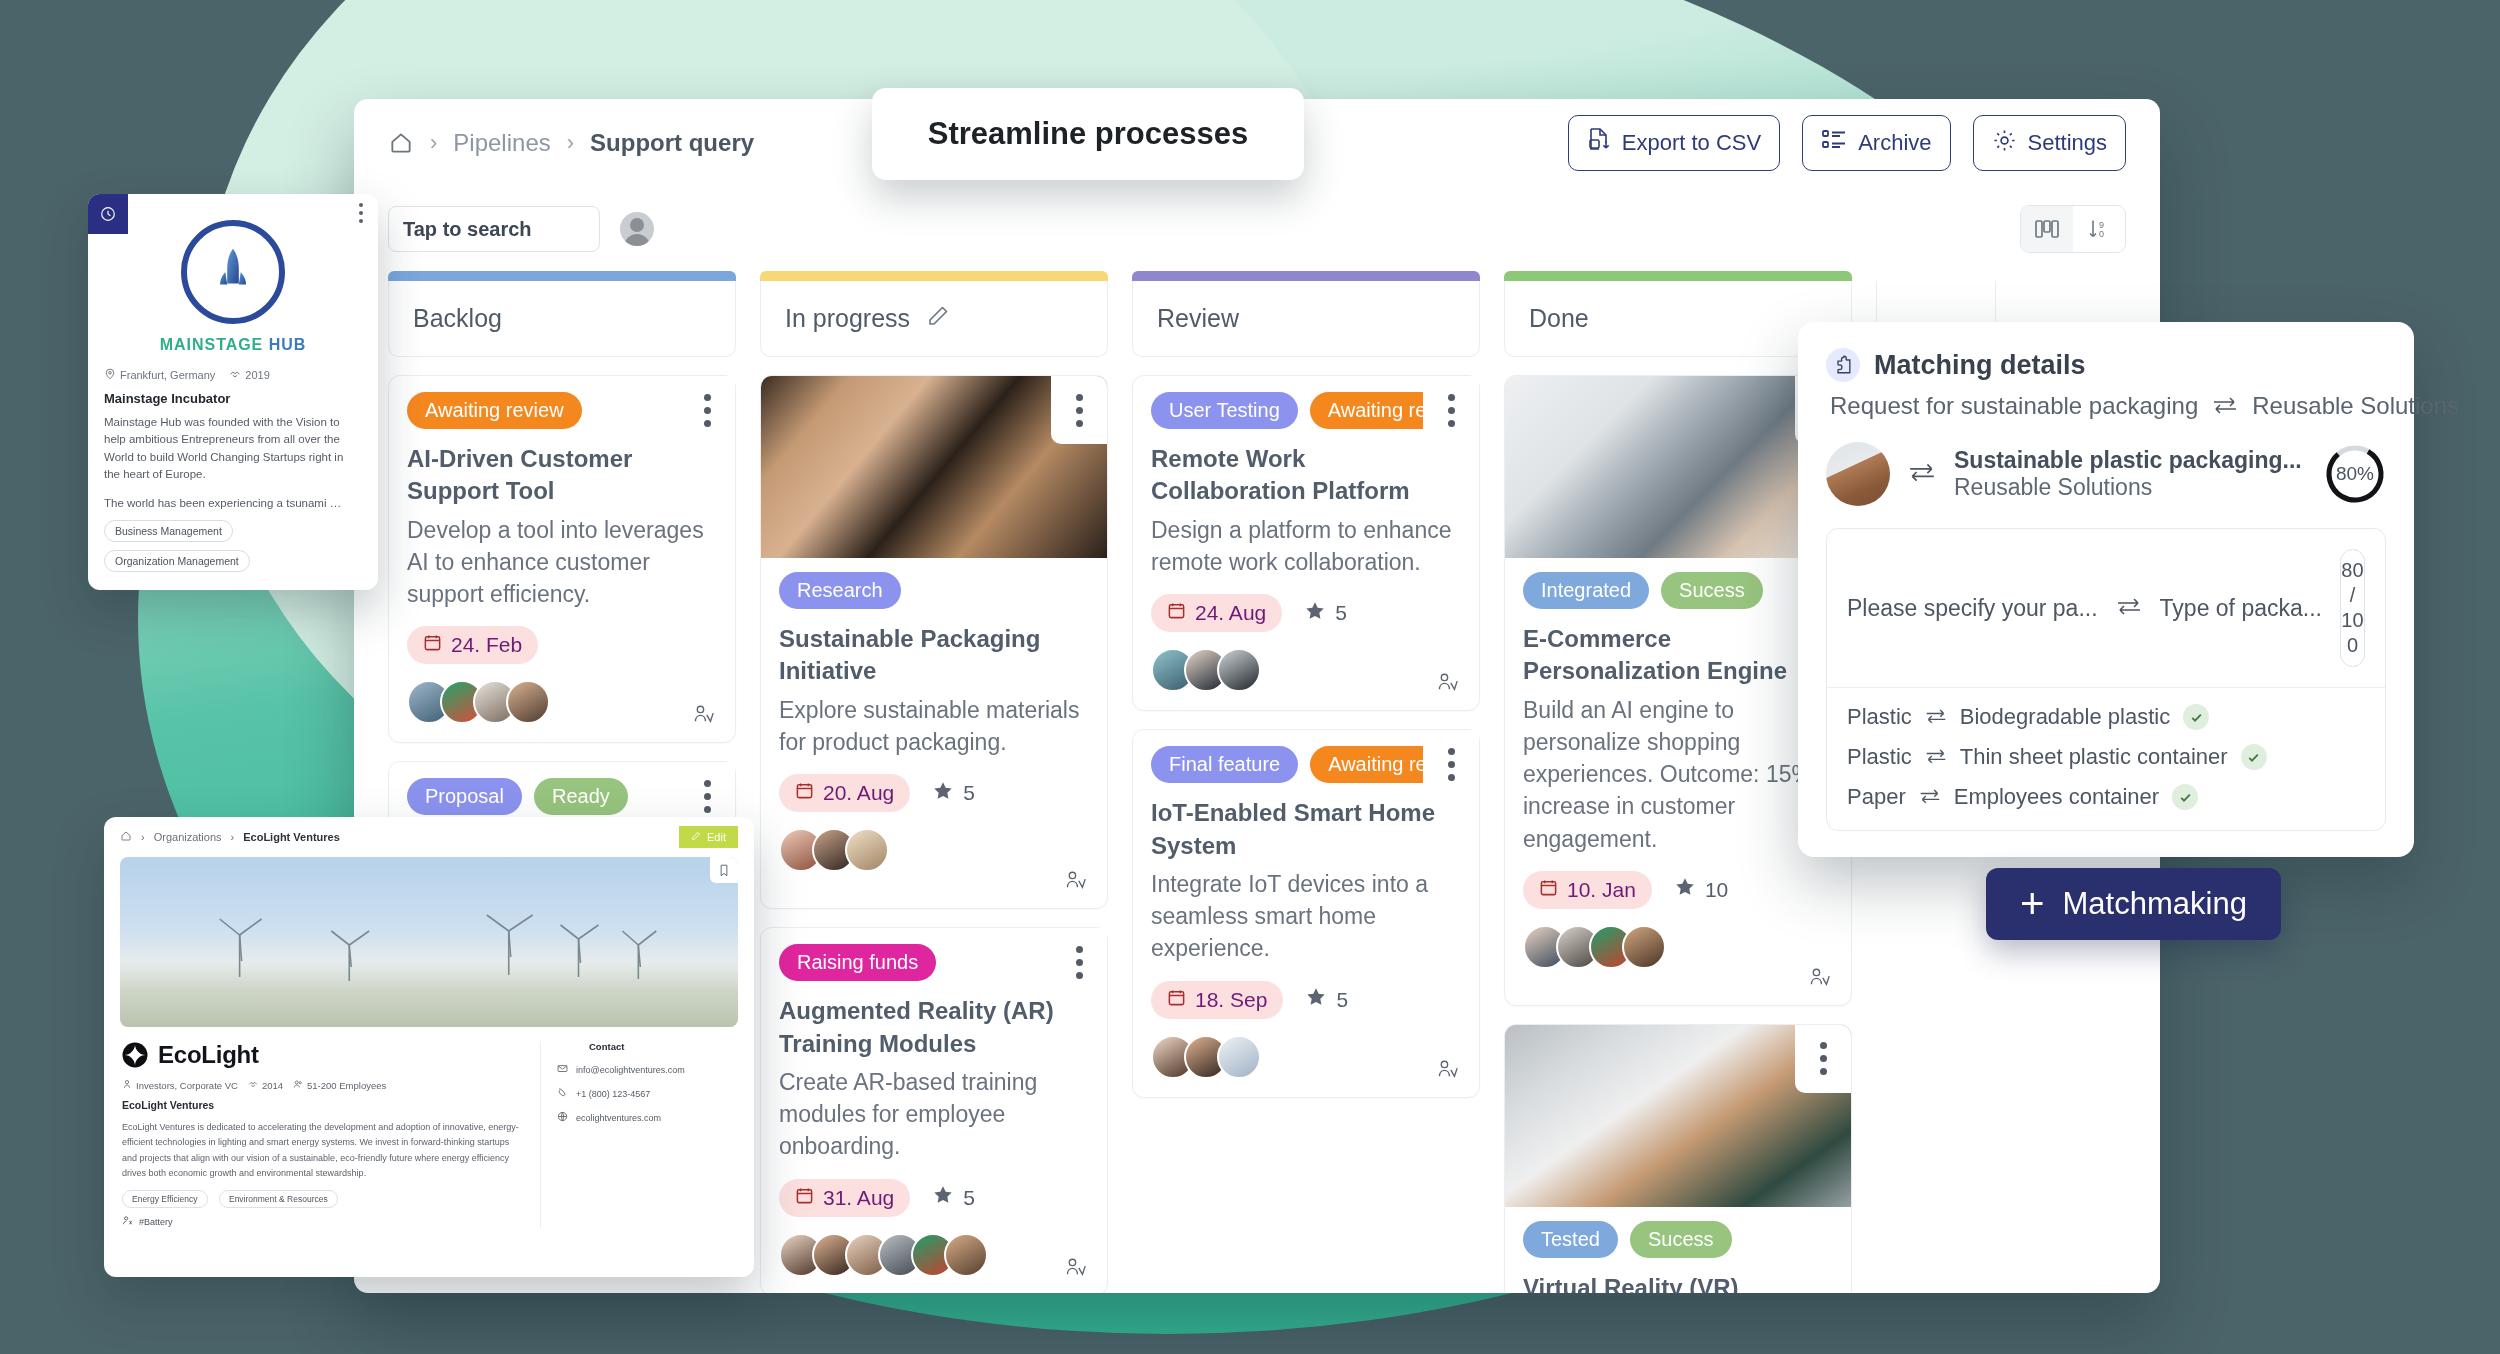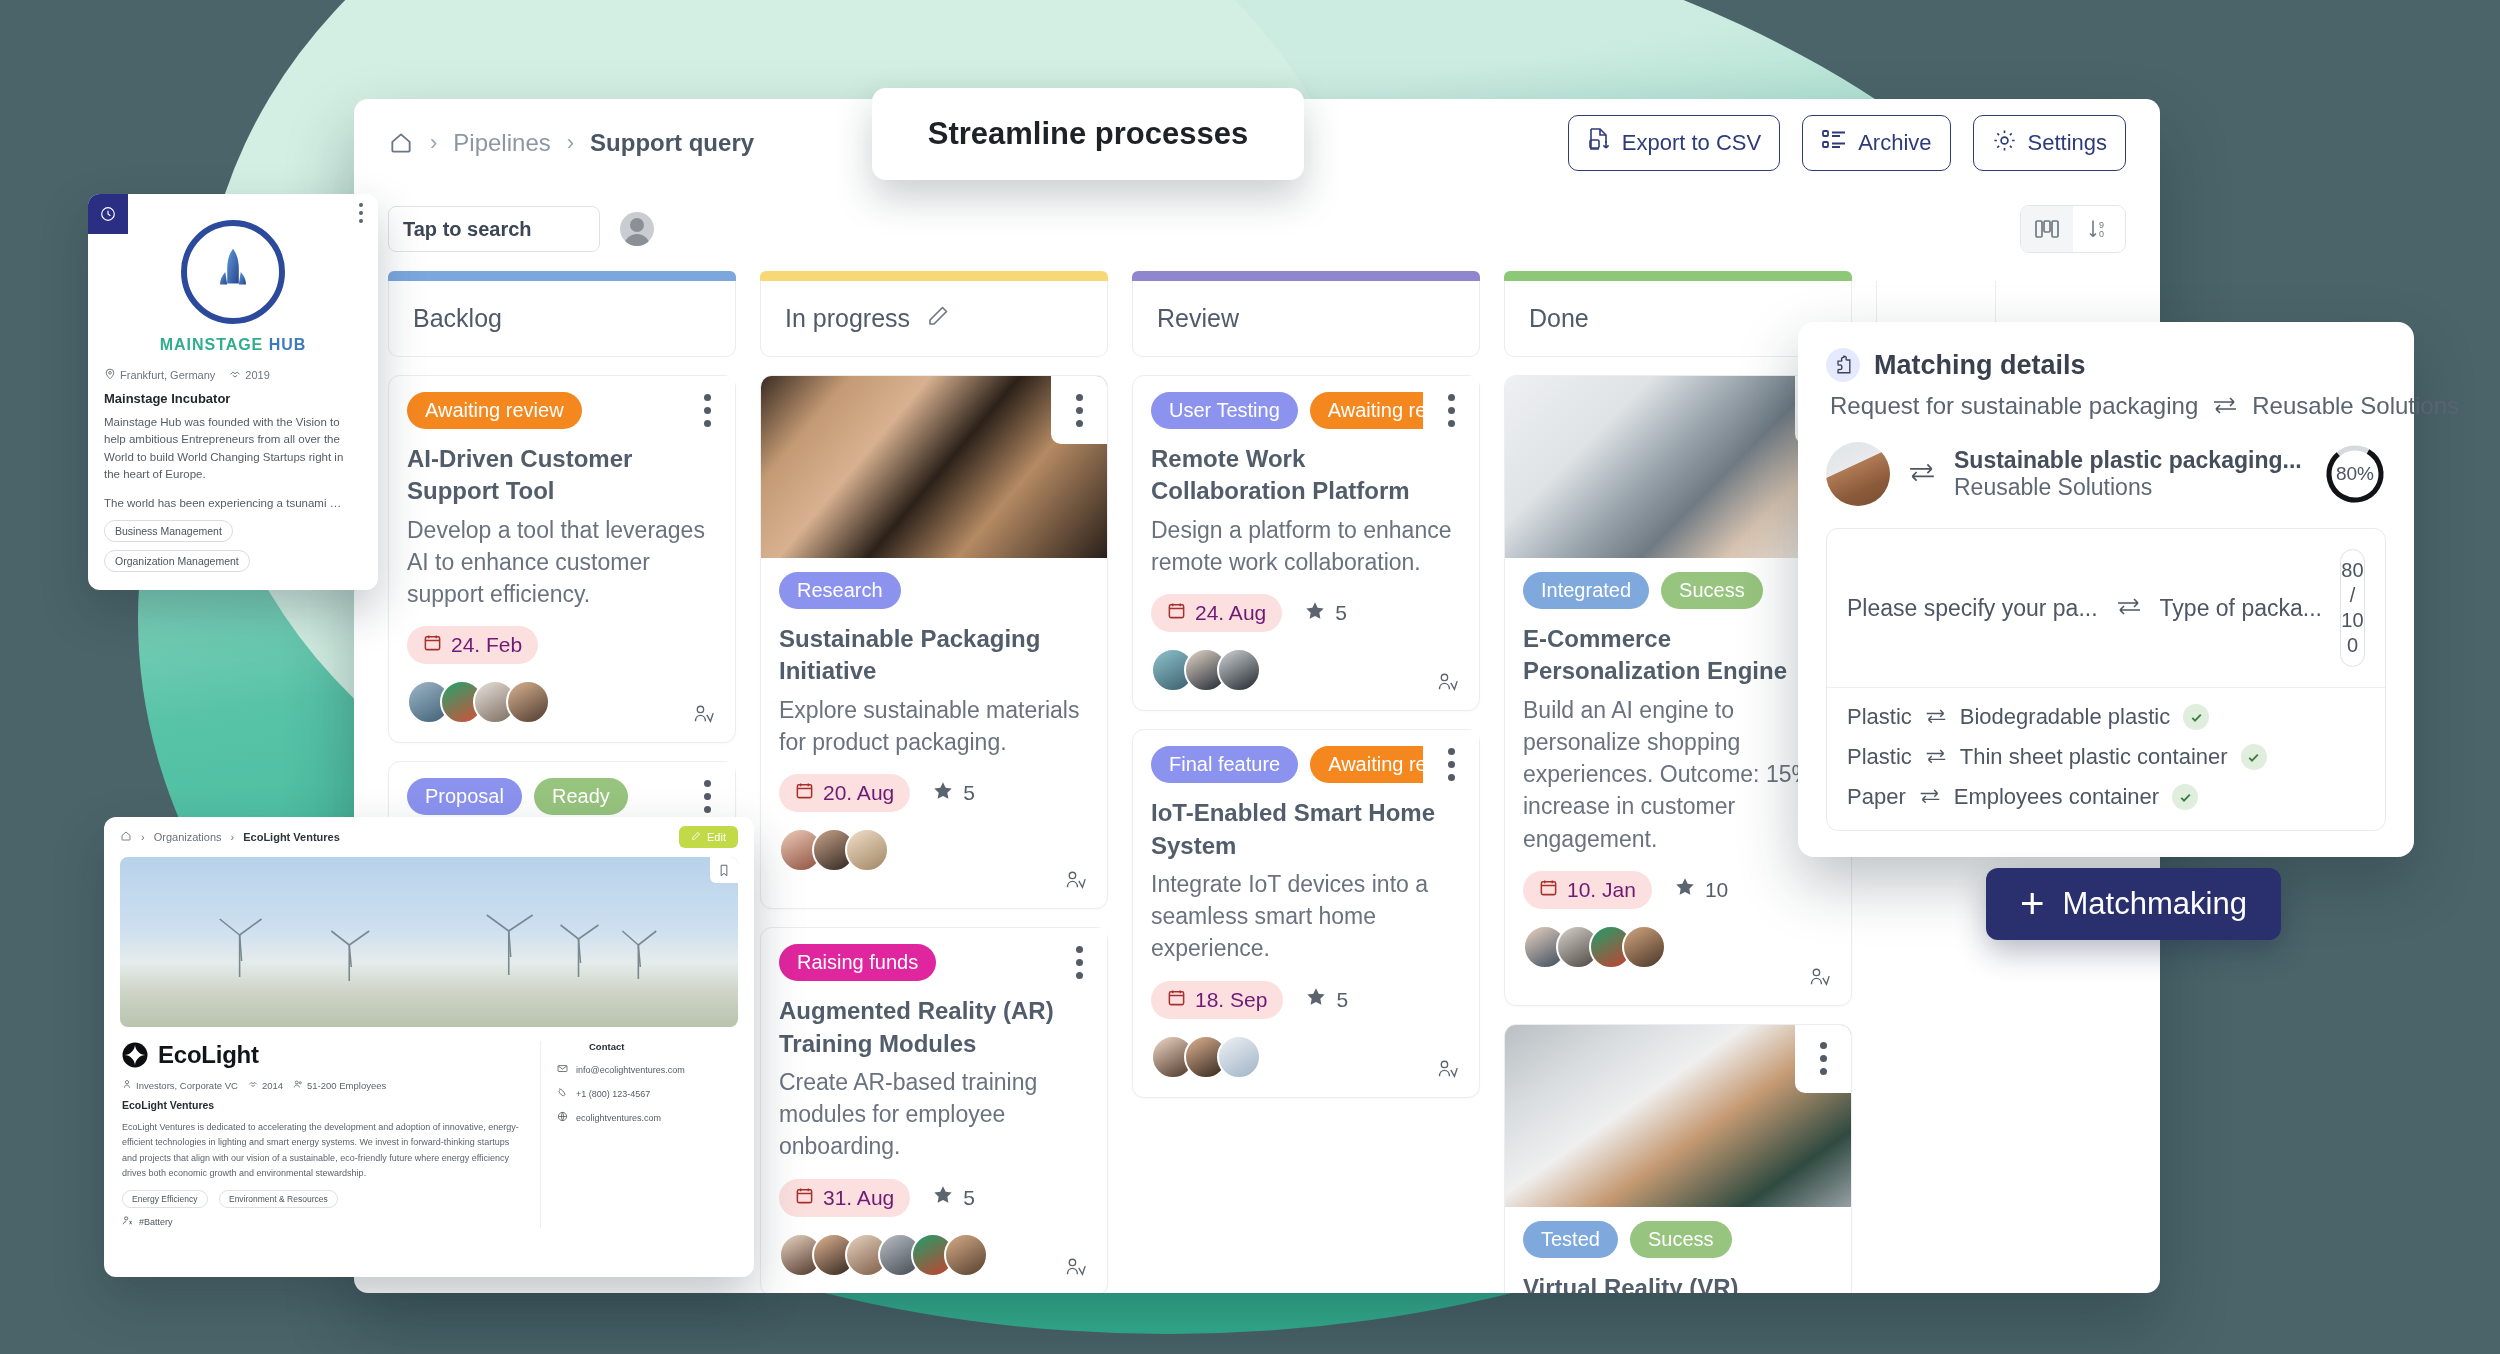--- a/index.html
+++ b/index.html
@@ -176,21 +176,21 @@
   .hub-chip { display:inline-block; border:1px solid #d9dde2; border-radius:999px; padding:4px 10px; font-size:10.5px; color:#4c535c; margin-top:8px; }
 
   
   .eco-card {
     position:absolute; left:104px; top:817px; width:650px; height:460px;
     background:#fff; border-radius:12px; overflow:hidden;
     box-shadow:0 22px 50px rgba(20,40,46,.26); z-index:22;
   }
   .eco-bc { height:40px; display:flex; align-items:center; gap:9px; padding:0 16px; font-size:11px; color:#6b727b; }
   .eco-bc .cur { color:#2d333b; font-weight:600; }
-  .eco-edit { margin-left:auto; background:#c2d948; color:#fff; font-size:11px; border-radius:6px; padding:5px 12px; display:flex; align-items:center; gap:6px; }
+  .eco-edit { margin-left:auto; background:#c2d948; color:#fff; font-size:11px; border-radius:0; padding:5px 12px; display:flex; align-items:center; gap:6px; }
   .eco-hero { position:relative; margin:0 16px; height:170px; border-radius:8px; overflow:hidden;
     background:linear-gradient(180deg,#b7d2ea 0%,#cddff0 42%,#e6ecec 62%,#cfd6c9 78%,#b9c3ad 100%); }
   .eco-bookmark { position:absolute; right:0; top:0; width:28px; height:26px; background:#fff; border-bottom-left-radius:6px; display:flex; align-items:center; justify-content:center; }
   .eco-main { display:flex; padding:14px 18px 0; }
   .eco-left { flex:1; padding-right:18px; }
   .eco-right { width:196px; border-left:1px solid #eceef0; padding-left:16px; }
   .eco-logo-row { display:flex; align-items:center; gap:10px; }
   .eco-mark { width:26px; height:26px; position:relative; }
   .eco-name { font-size:24px; font-weight:600; color:#111418; letter-spacing:-.01em; }
   .eco-meta { display:flex; align-items:center; gap:10px; font-size:9.5px; color:#5e656e; margin-top:10px; }
@@ -296,21 +296,21 @@
           <div class="card">
             <div class="dots">
                 <i></i>
                 <i></i>
                 <i></i>
               </div>
             <div class="tags">
               <span class="tag" style="background:#f5871f">Awaiting review</span>
             </div>
             <div class="card-title">AI-Driven Customer Support Tool</div>
-            <div class="card-desc">Develop a tool that leverages AI to enhance customer support efficiency.</div>
+            <div class="card-desc">Develop a tool into leverages AI to enhance customer support efficiency.</div>
             <div class="meta">
               <span class="date-chip">
                 <span><svg width="19" height="19" viewBox="0 0 20 20" fill="none" stroke="#a8302c" stroke-width="1.6">
                       <rect x="2.5" y="4" width="15" height="13.5" rx="1.7"></rect>
                       <path d="M2.5 8h15M6 2.5v3M14 2.5v3"></path>
                     </svg></span>
                 <span>24. Feb</span>
               </span>
             </div>
             <div class="avatars">

